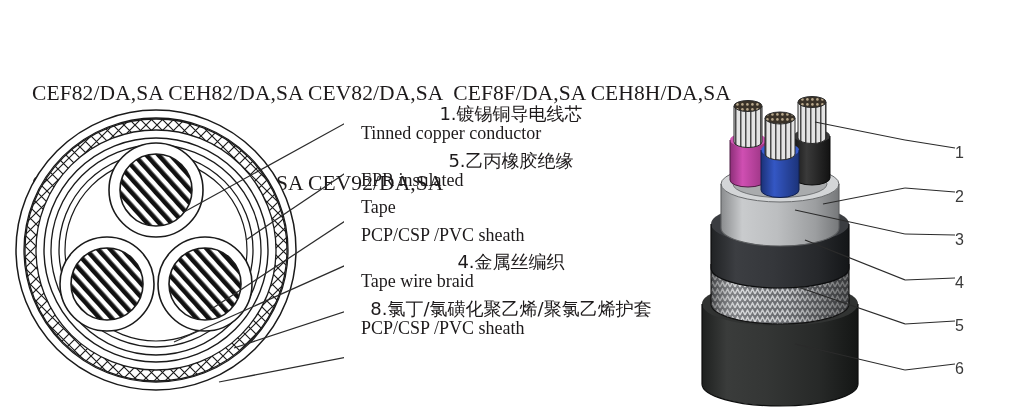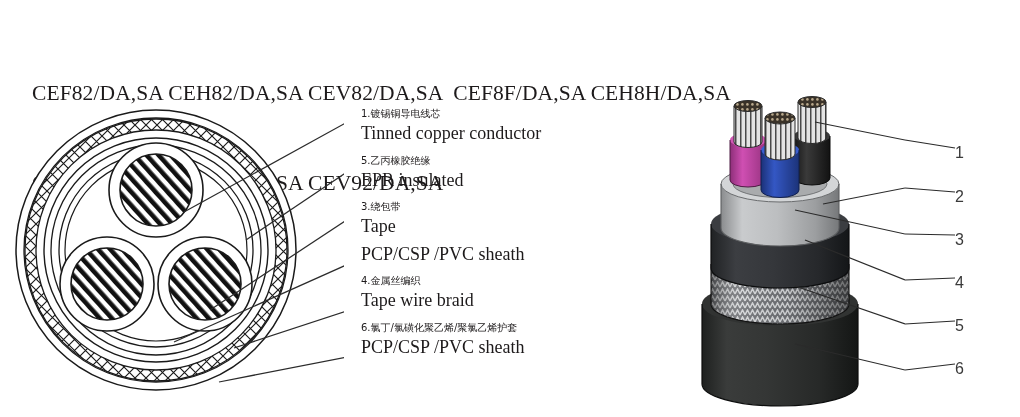--- a/index.html
+++ b/index.html
@@ -19,22 +19,23 @@
   }
   .title-line{display:block;}
 
   
   .xsection{position:absolute;left:14px;top:92px;width:330px;height:322px;}
 
   
   .legend{position:absolute;left:361px;top:104px;width:300px;}
   .legend-item{margin-bottom:7.5px;}
   .legend-cn{
-    font-size:10px;line-height:19px;color:#1d1a1b;white-space:nowrap;
+    font-size:18px;line-height:19px;color:#1d1a1b;white-space:nowrap;
     font-family:"DejaVu Sans","Liberation Sans",sans-serif;
+    text-align:center;
   }
   .legend-en{
     font-size:18px;line-height:20px;color:#1d1a1b;white-space:nowrap;
     font-family:"Liberation Serif","DejaVu Serif",serif;
   }
 
   
   .cable3d{position:absolute;left:655px;top:92px;width:250px;height:322px;}
 
   
@@ -116,32 +117,31 @@
   <div class="legend">
     <div class="legend-item">
       <div class="legend-cn">1.镀锡铜导电线芯</div>
       <div class="legend-en">Tinned copper conductor</div>
     </div>
     <div class="legend-item">
       <div class="legend-cn">5.乙丙橡胶绝缘</div>
       <div class="legend-en">EPR insulated</div>
     </div>
     <div class="legend-item">
-      <div class="legend-cn">3.绕包带</div>
       <div class="legend-en">Tape</div>
     </div>
     <div class="legend-item">
       <div class="legend-en">PCP/CSP /PVC sheath</div>
     </div>
     <div class="legend-item">
       <div class="legend-cn">4.金属丝编织</div>
       <div class="legend-en">Tape wire braid</div>
     </div>
     <div class="legend-item">
-      <div class="legend-cn">6.氯丁/氯磺化聚乙烯/聚氯乙烯护套</div>
+      <div class="legend-cn">8.氯丁/氯磺化聚乙烯/聚氯乙烯护套</div>
       <div class="legend-en">PCP/CSP /PVC sheath</div>
     </div>
   </div>
 
   <div class="cable3d">
     <svg width="250" height="322" viewBox="0 0 250 322">
       <defs>
 
         <pattern id="strand" patternUnits="userSpaceOnUse" width="5" height="6">
           <rect width="5" height="6" fill="#e4e4e4"></rect>

